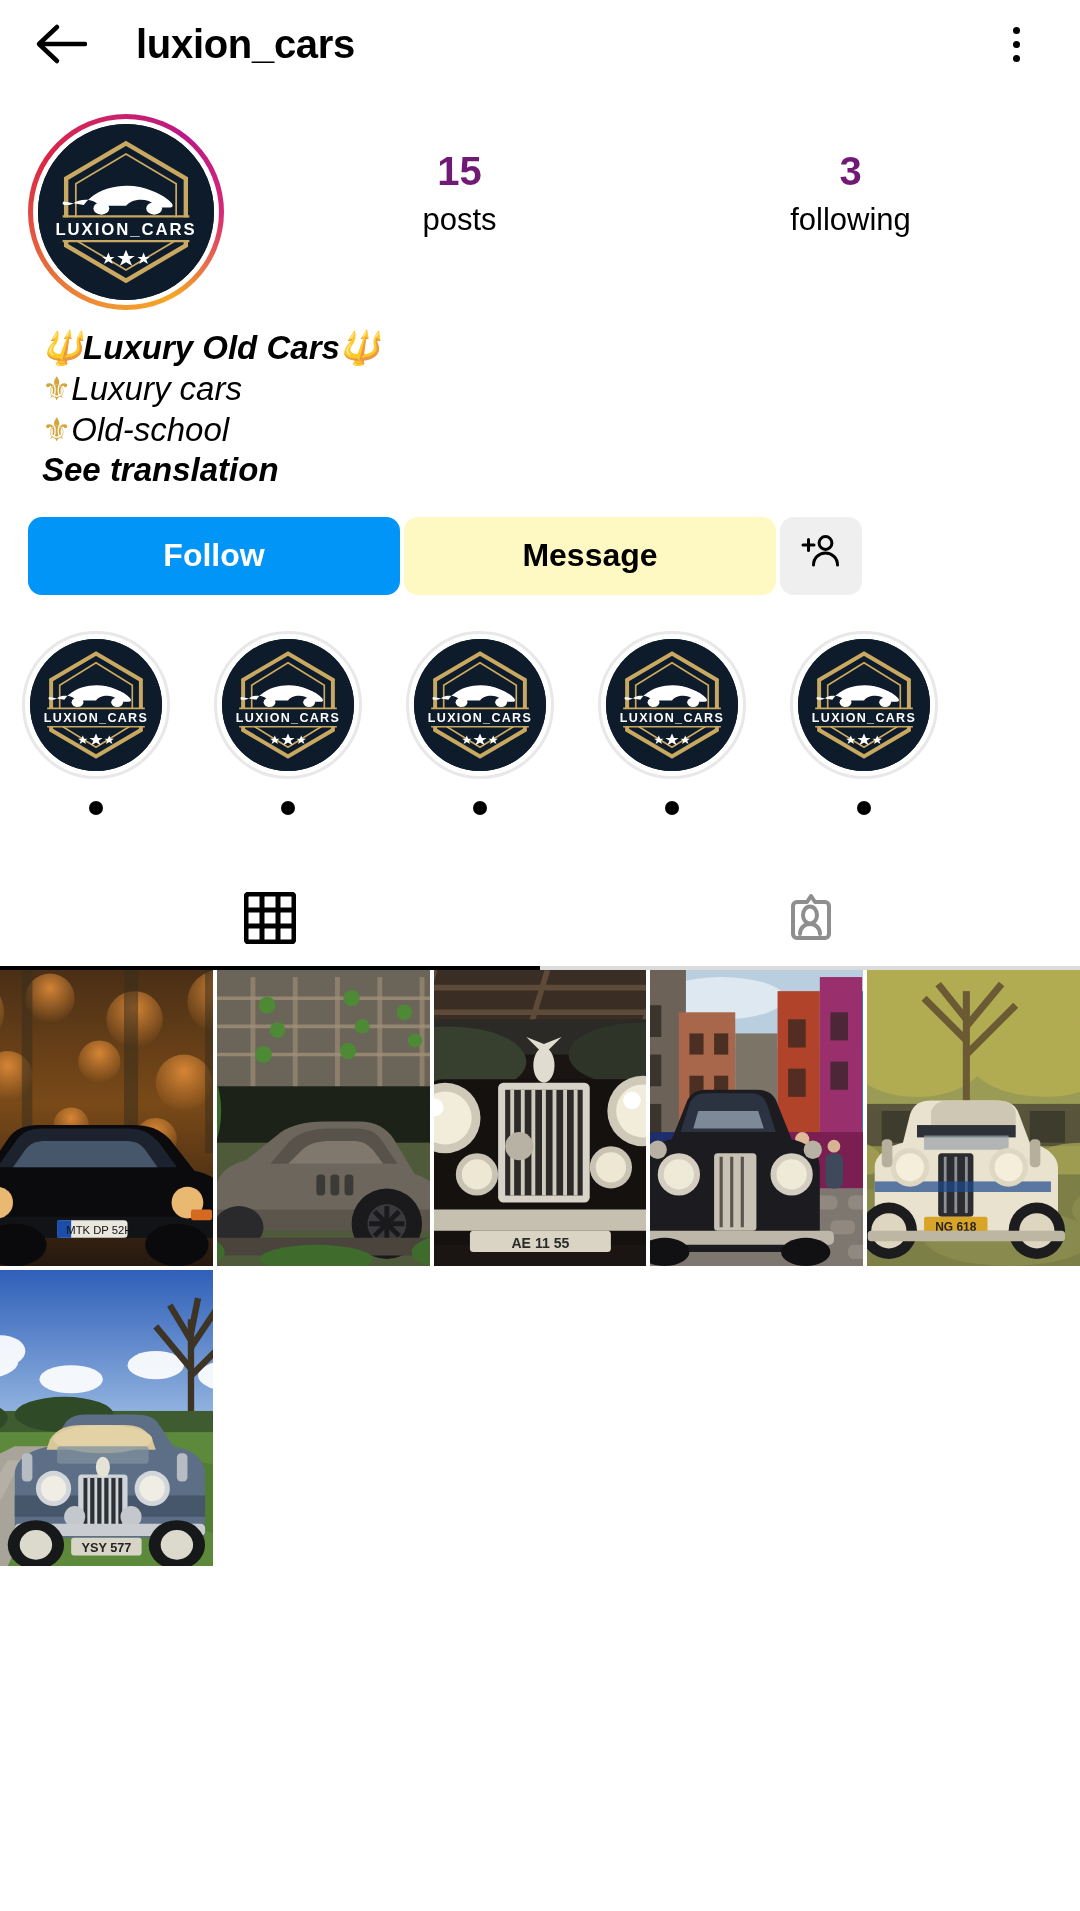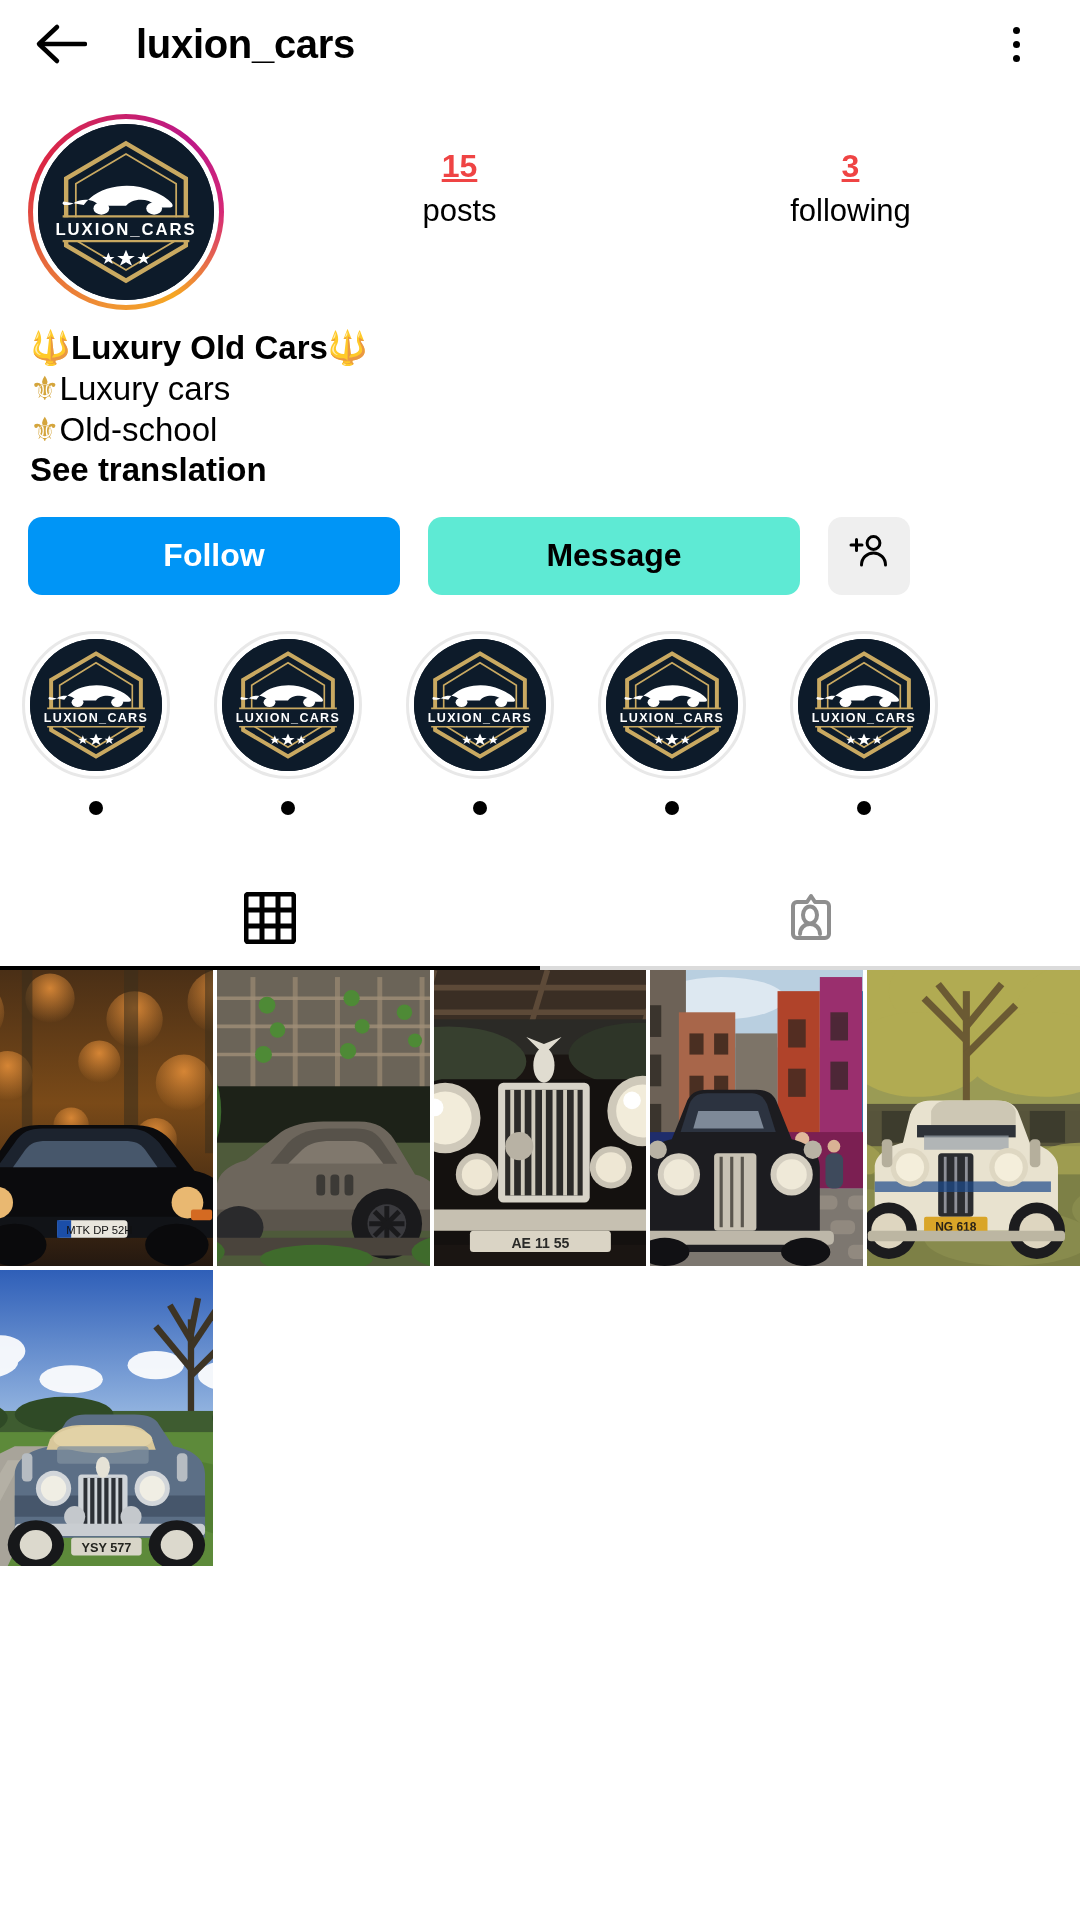--- a/index.html
+++ b/index.html
@@ -86,36 +86,36 @@
 
   .stats {
     flex: 1 1 auto;
     display: flex;
     justify-content: space-around;
     align-items: flex-start;
     padding: 34px 6px 0 40px;
   }
   .stat { text-align: center; cursor: pointer; min-width: 130px; }
   .stat-num {
-    font-size: 32px;
+    font-size: 40px;
     font-weight: 700;
     line-height: 1.15;
-    color: #ef4444;
-    text-decoration: underline;
+    color: #701a75;
   }
   .stat-label {
     font-size: 31px;
     font-weight: 400;
     margin-top: 8px;
     color: #000;
   }
 
   
   .bio {
-    padding: 18px 30px 0 30px;
+    padding: 18px 30px 0 42px;
+    font-style: italic;
   }
   .bio-line {
     font-size: 33px;
     line-height: 1.24;
     color: #000;
     white-space: nowrap;
   }
   .bio-line.bold { font-weight: 700; }
   .bio-emoji {
     font-family: "DejaVu Sans", sans-serif;
@@ -126,21 +126,21 @@
     font-weight: 700;
     color: #000;
     cursor: pointer;
     display: inline-block;
   }
 
   
   .actions {
     display: flex;
     align-items: center;
-    gap: 28px;
+    gap: 4px;
     padding: 28px 28px 0 28px;
   }
   .btn {
     height: 78px;
     border-radius: 14px;
     display: flex;
     align-items: center;
     justify-content: center;
     font-size: 32px;
     font-weight: 700;
@@ -149,21 +149,21 @@
     font-family: "Liberation Sans", sans-serif;
   }
   .btn-follow {
     flex: 1 1 0;
     background: #0095f6;
     color: #ffffff;
     max-width: 372px;
   }
   .btn-message {
     flex: 1 1 0;
-    background: #5eead4;
+    background: #fef9c3;
     color: #000;
     max-width: 372px;
   }
   .btn-icon {
     width: 82px;
     background: #efefef;
     flex: 0 0 auto;
   }
 
   

